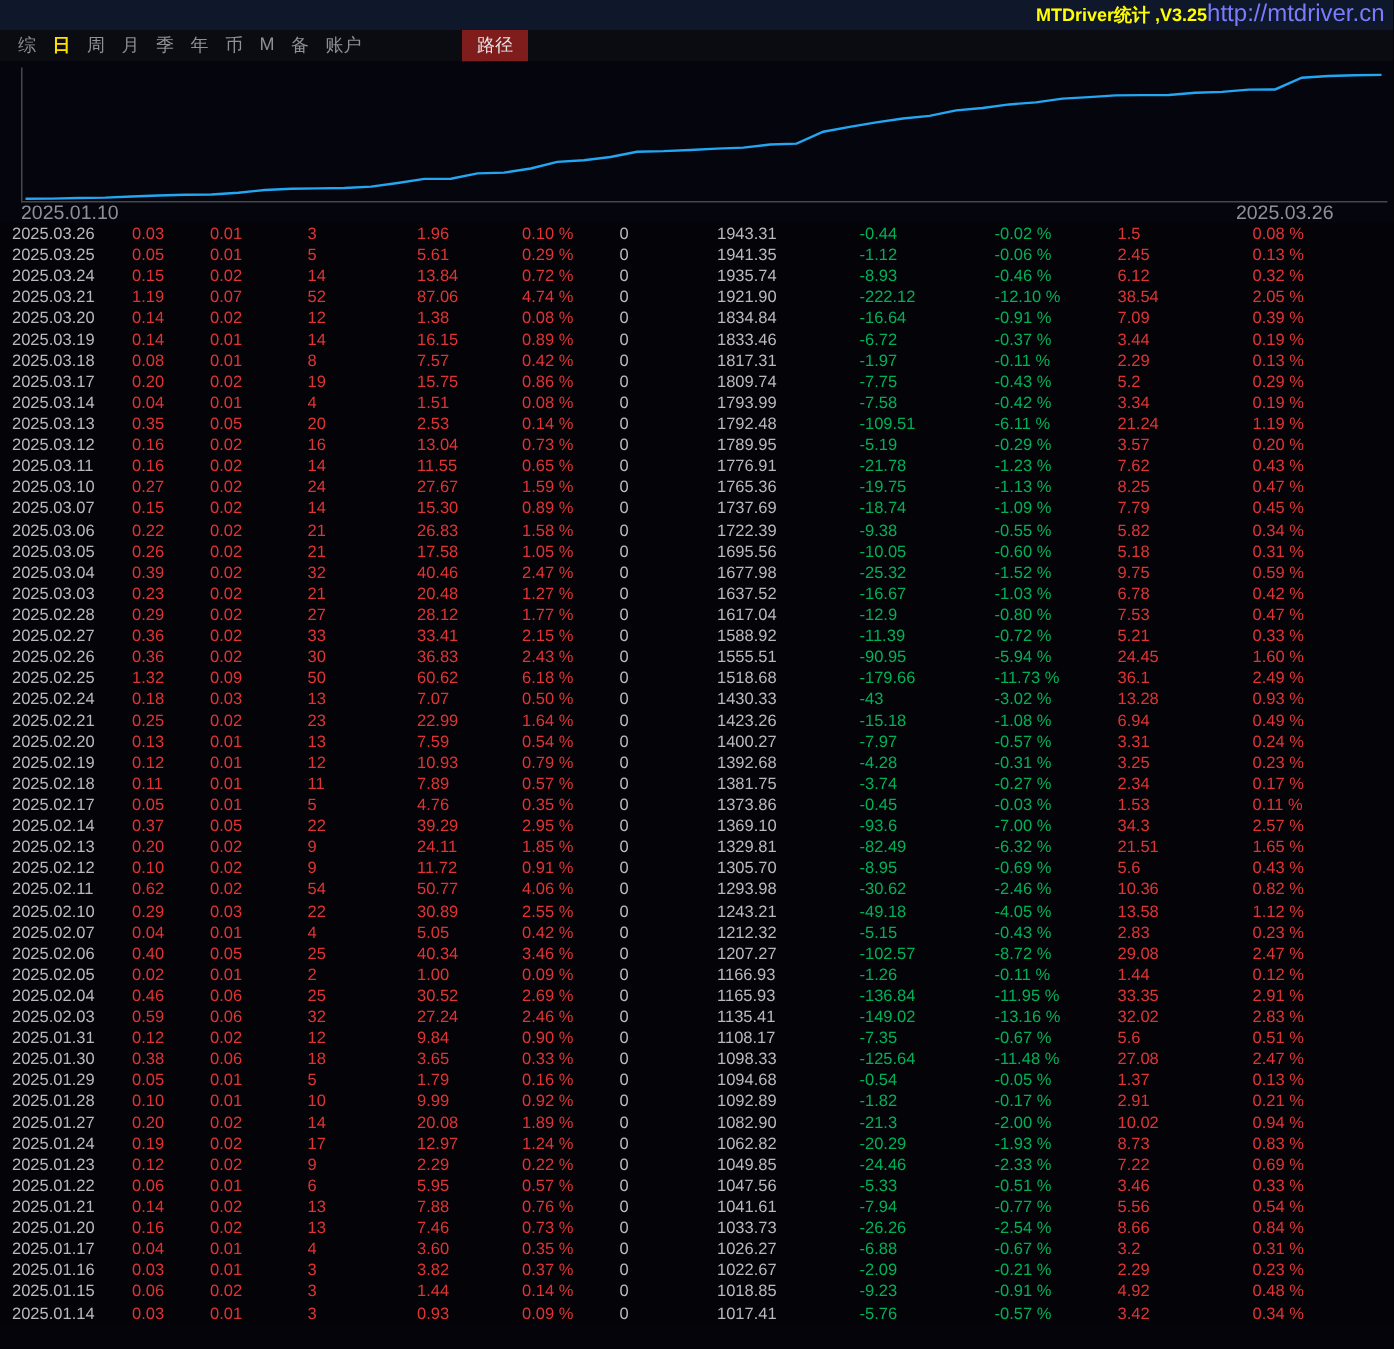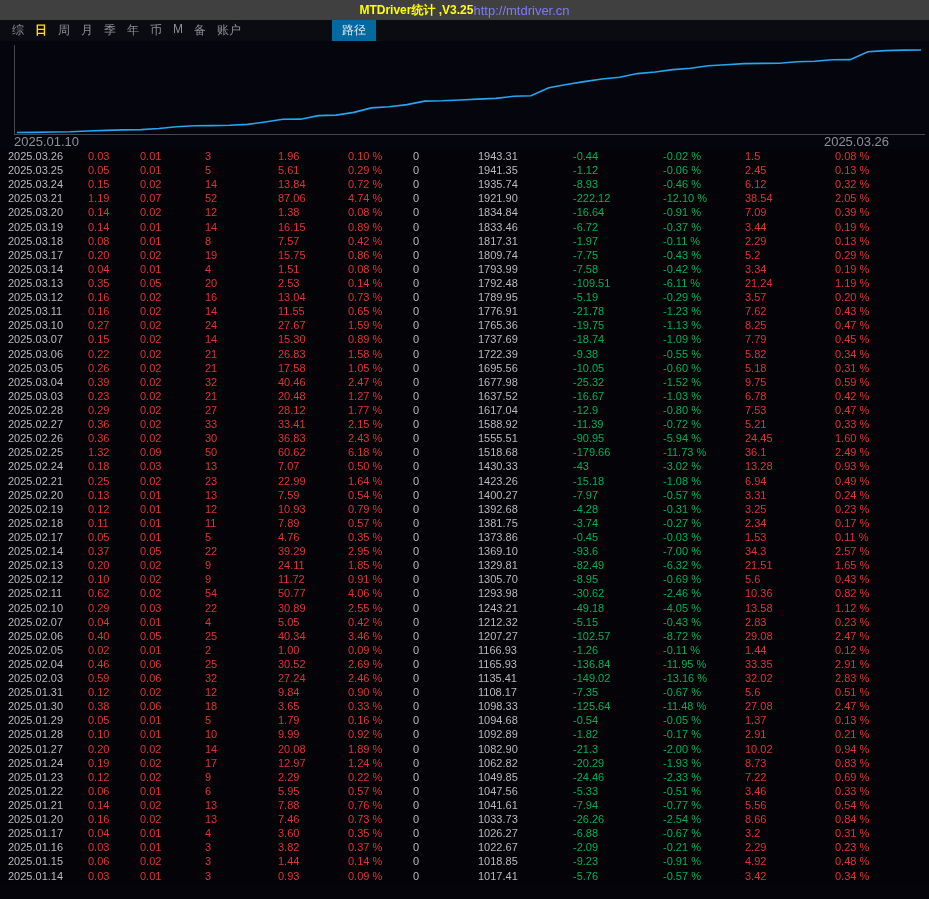--- a/index.html
+++ b/index.html
@@ -1,27 +1,27 @@
 <!DOCTYPE html>
 <html><head>
 <meta charset="utf-8">
 <style>
   *{margin:0;padding:0;box-sizing:border-box}
   html,body{width:929px;height:899px;background:#04040a;overflow:hidden;
     font-family:"Liberation Sans","DejaVu Sans",sans-serif}
-  .titlebar{height:20px;background:#404040;display:flex;justify-content:center;
+  .titlebar{height:20px;background:#0f172a;display:flex;justify-content:flex-end;
     align-items:center;padding:0 6px}
   .title{color:#ffff00;font-size:12px;font-weight:bold}
-  .url{color:#7b7bff;font-size:13px;cursor:pointer}
+  .url{color:#7b7bff;font-size:16px;cursor:pointer}
   .menubar{height:21px;background:#0b0b12;display:flex;align-items:center;
     padding-left:12px;position:relative}
   .menu-item{color:#8f8f97;font-size:12px;margin-right:11px;cursor:default}
   .menu-item.active{color:#ffdf00;font-weight:bold}
-  .path-btn{background:#0369a1;color:#e6e6e6;font-size:12px;padding:2px 10px;
-    margin-left:80px;position:relative;cursor:default}
+  .path-btn{background:#7f1d1d;color:#e6e6e6;font-size:12px;padding:2px 10px;
+    margin-left:56px;position:relative;cursor:default}
   .path-indicator{position:absolute;left:0;bottom:-5px;width:15px;height:5px;background:#b40000}
   .chart{position:relative;height:108px;background:#05060d}
   .plot{position:absolute;left:14px;right:4px;top:4px;bottom:14px;
     border-left:1px solid #46464f;border-bottom:1px solid #46464f}
   .plot svg{width:100%;height:100%;display:block}
   .xlabel{position:absolute;bottom:0;font-size:13px;color:#8f8f97}
   .xlabel.left{left:14px}
   .xlabel.right{right:40px}
   .table{background:#030308}
   .thead,.trow{display:grid;

